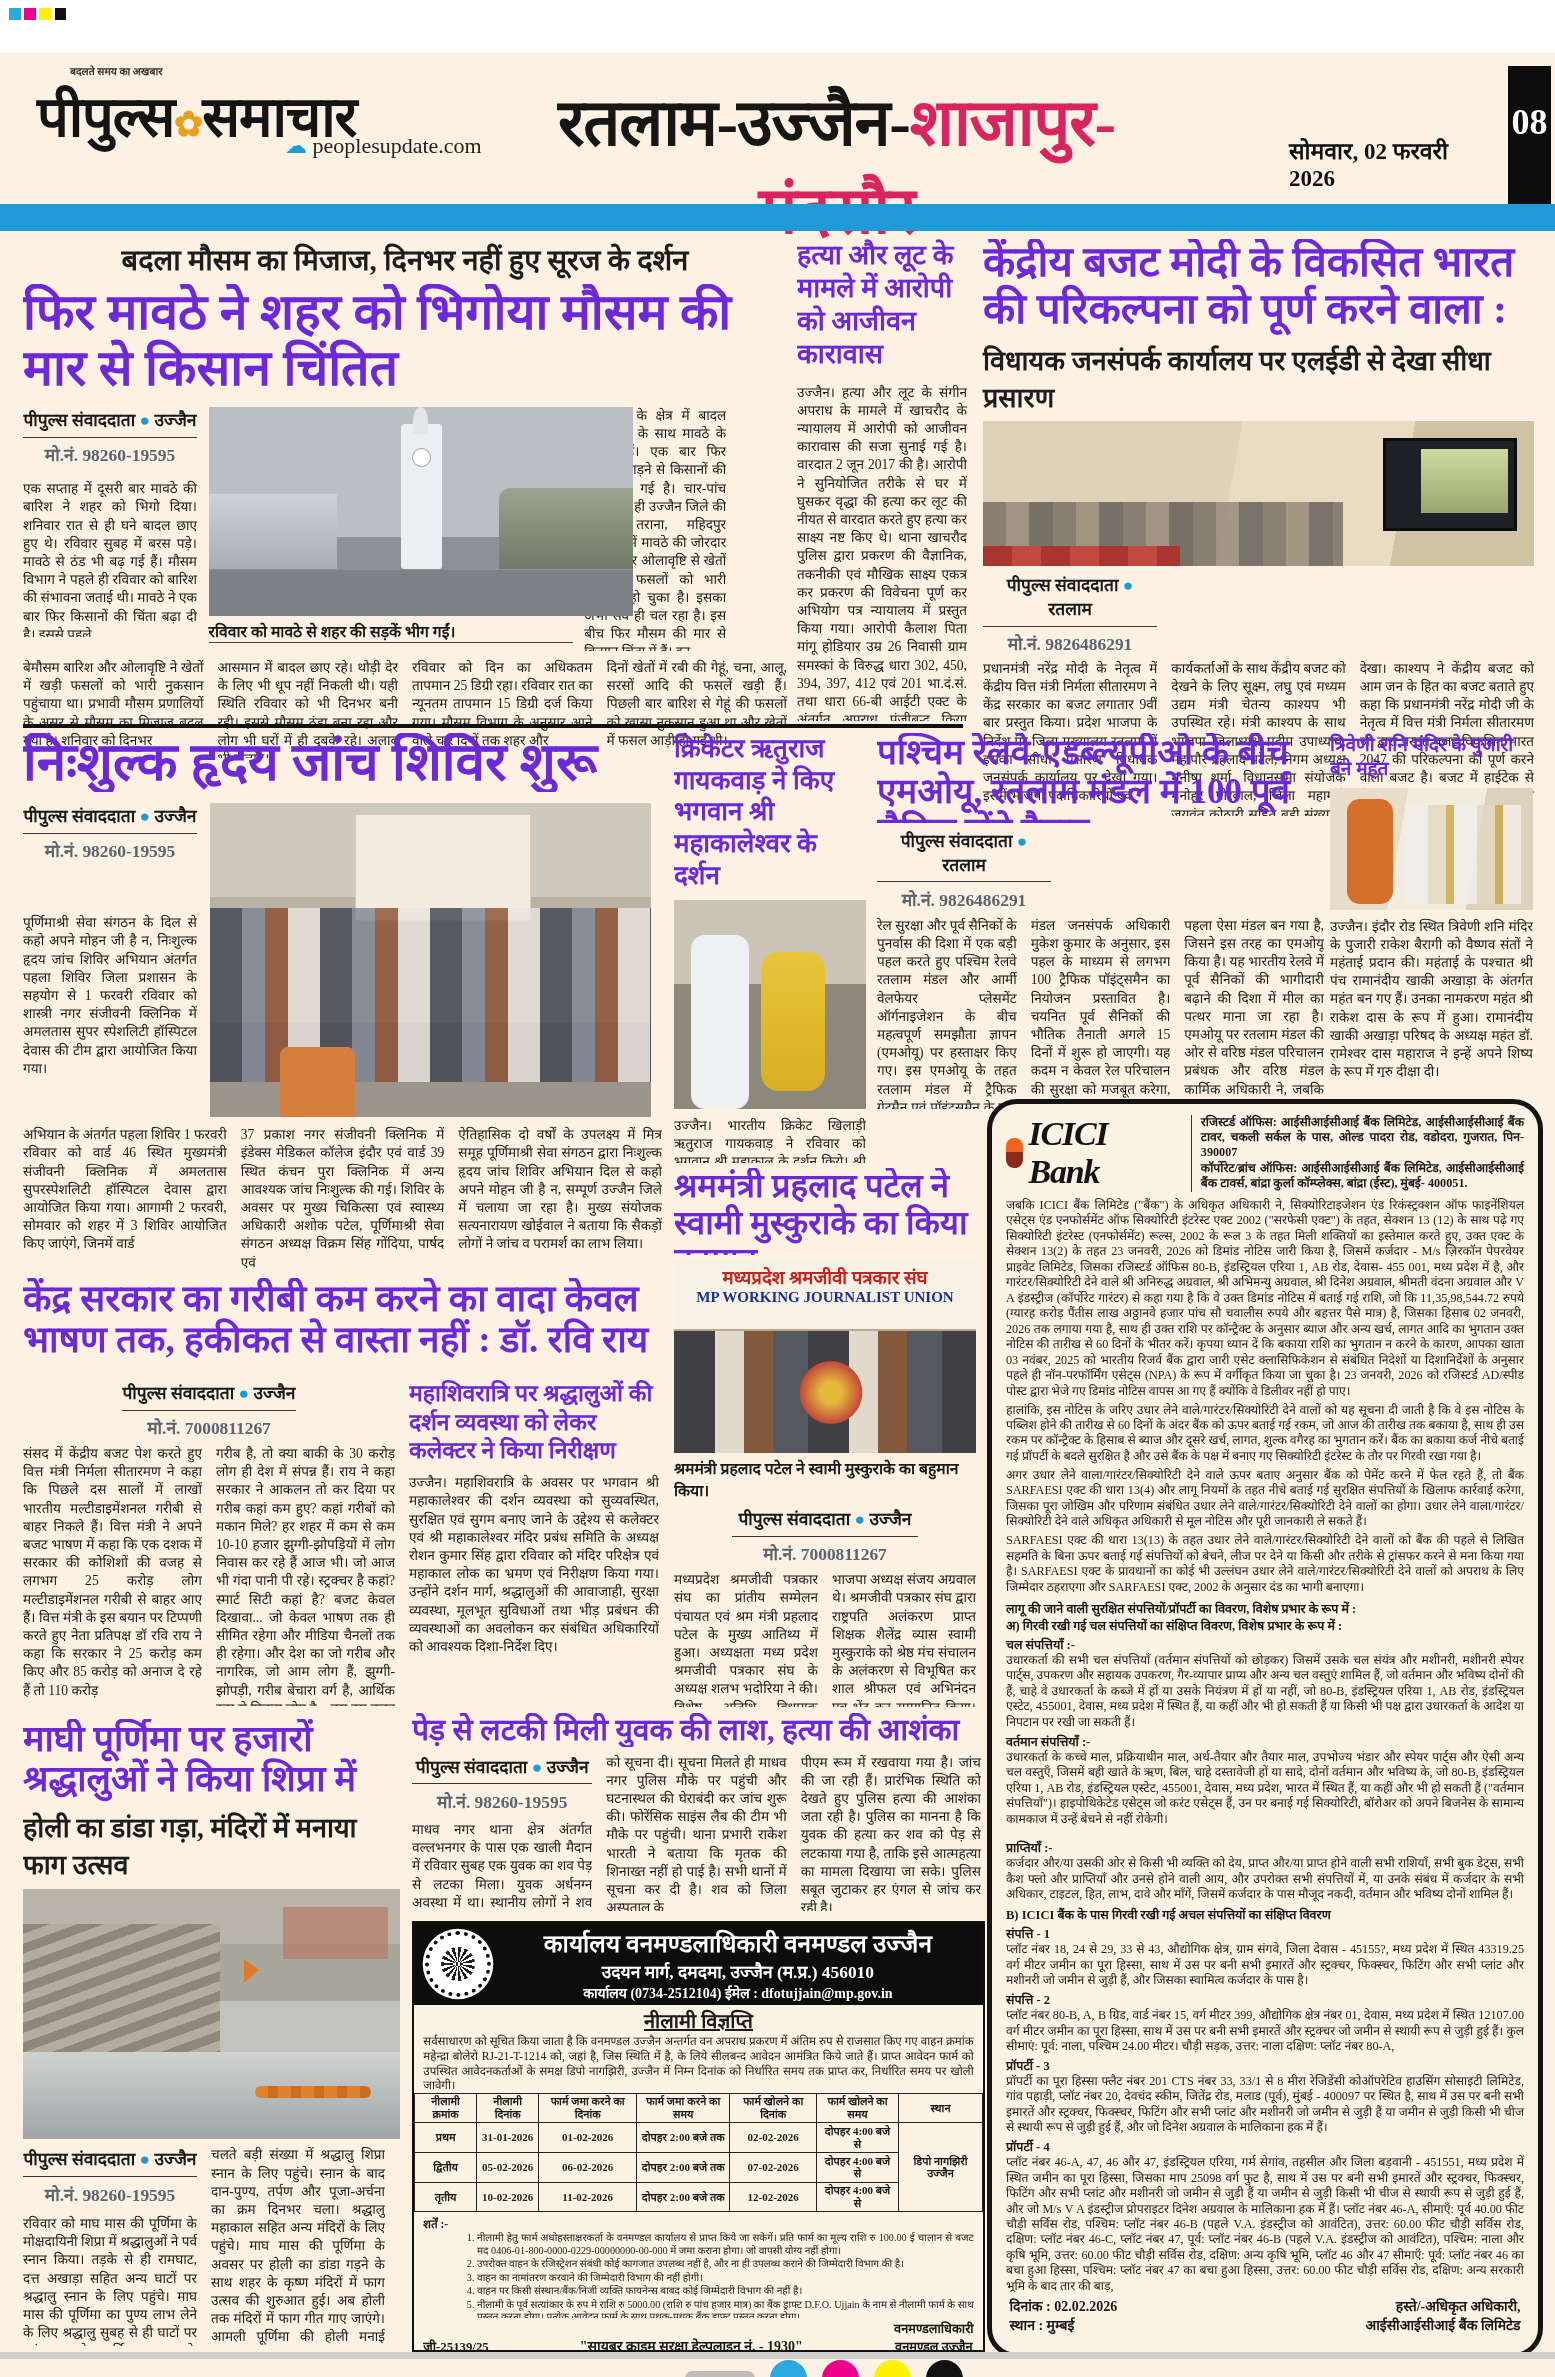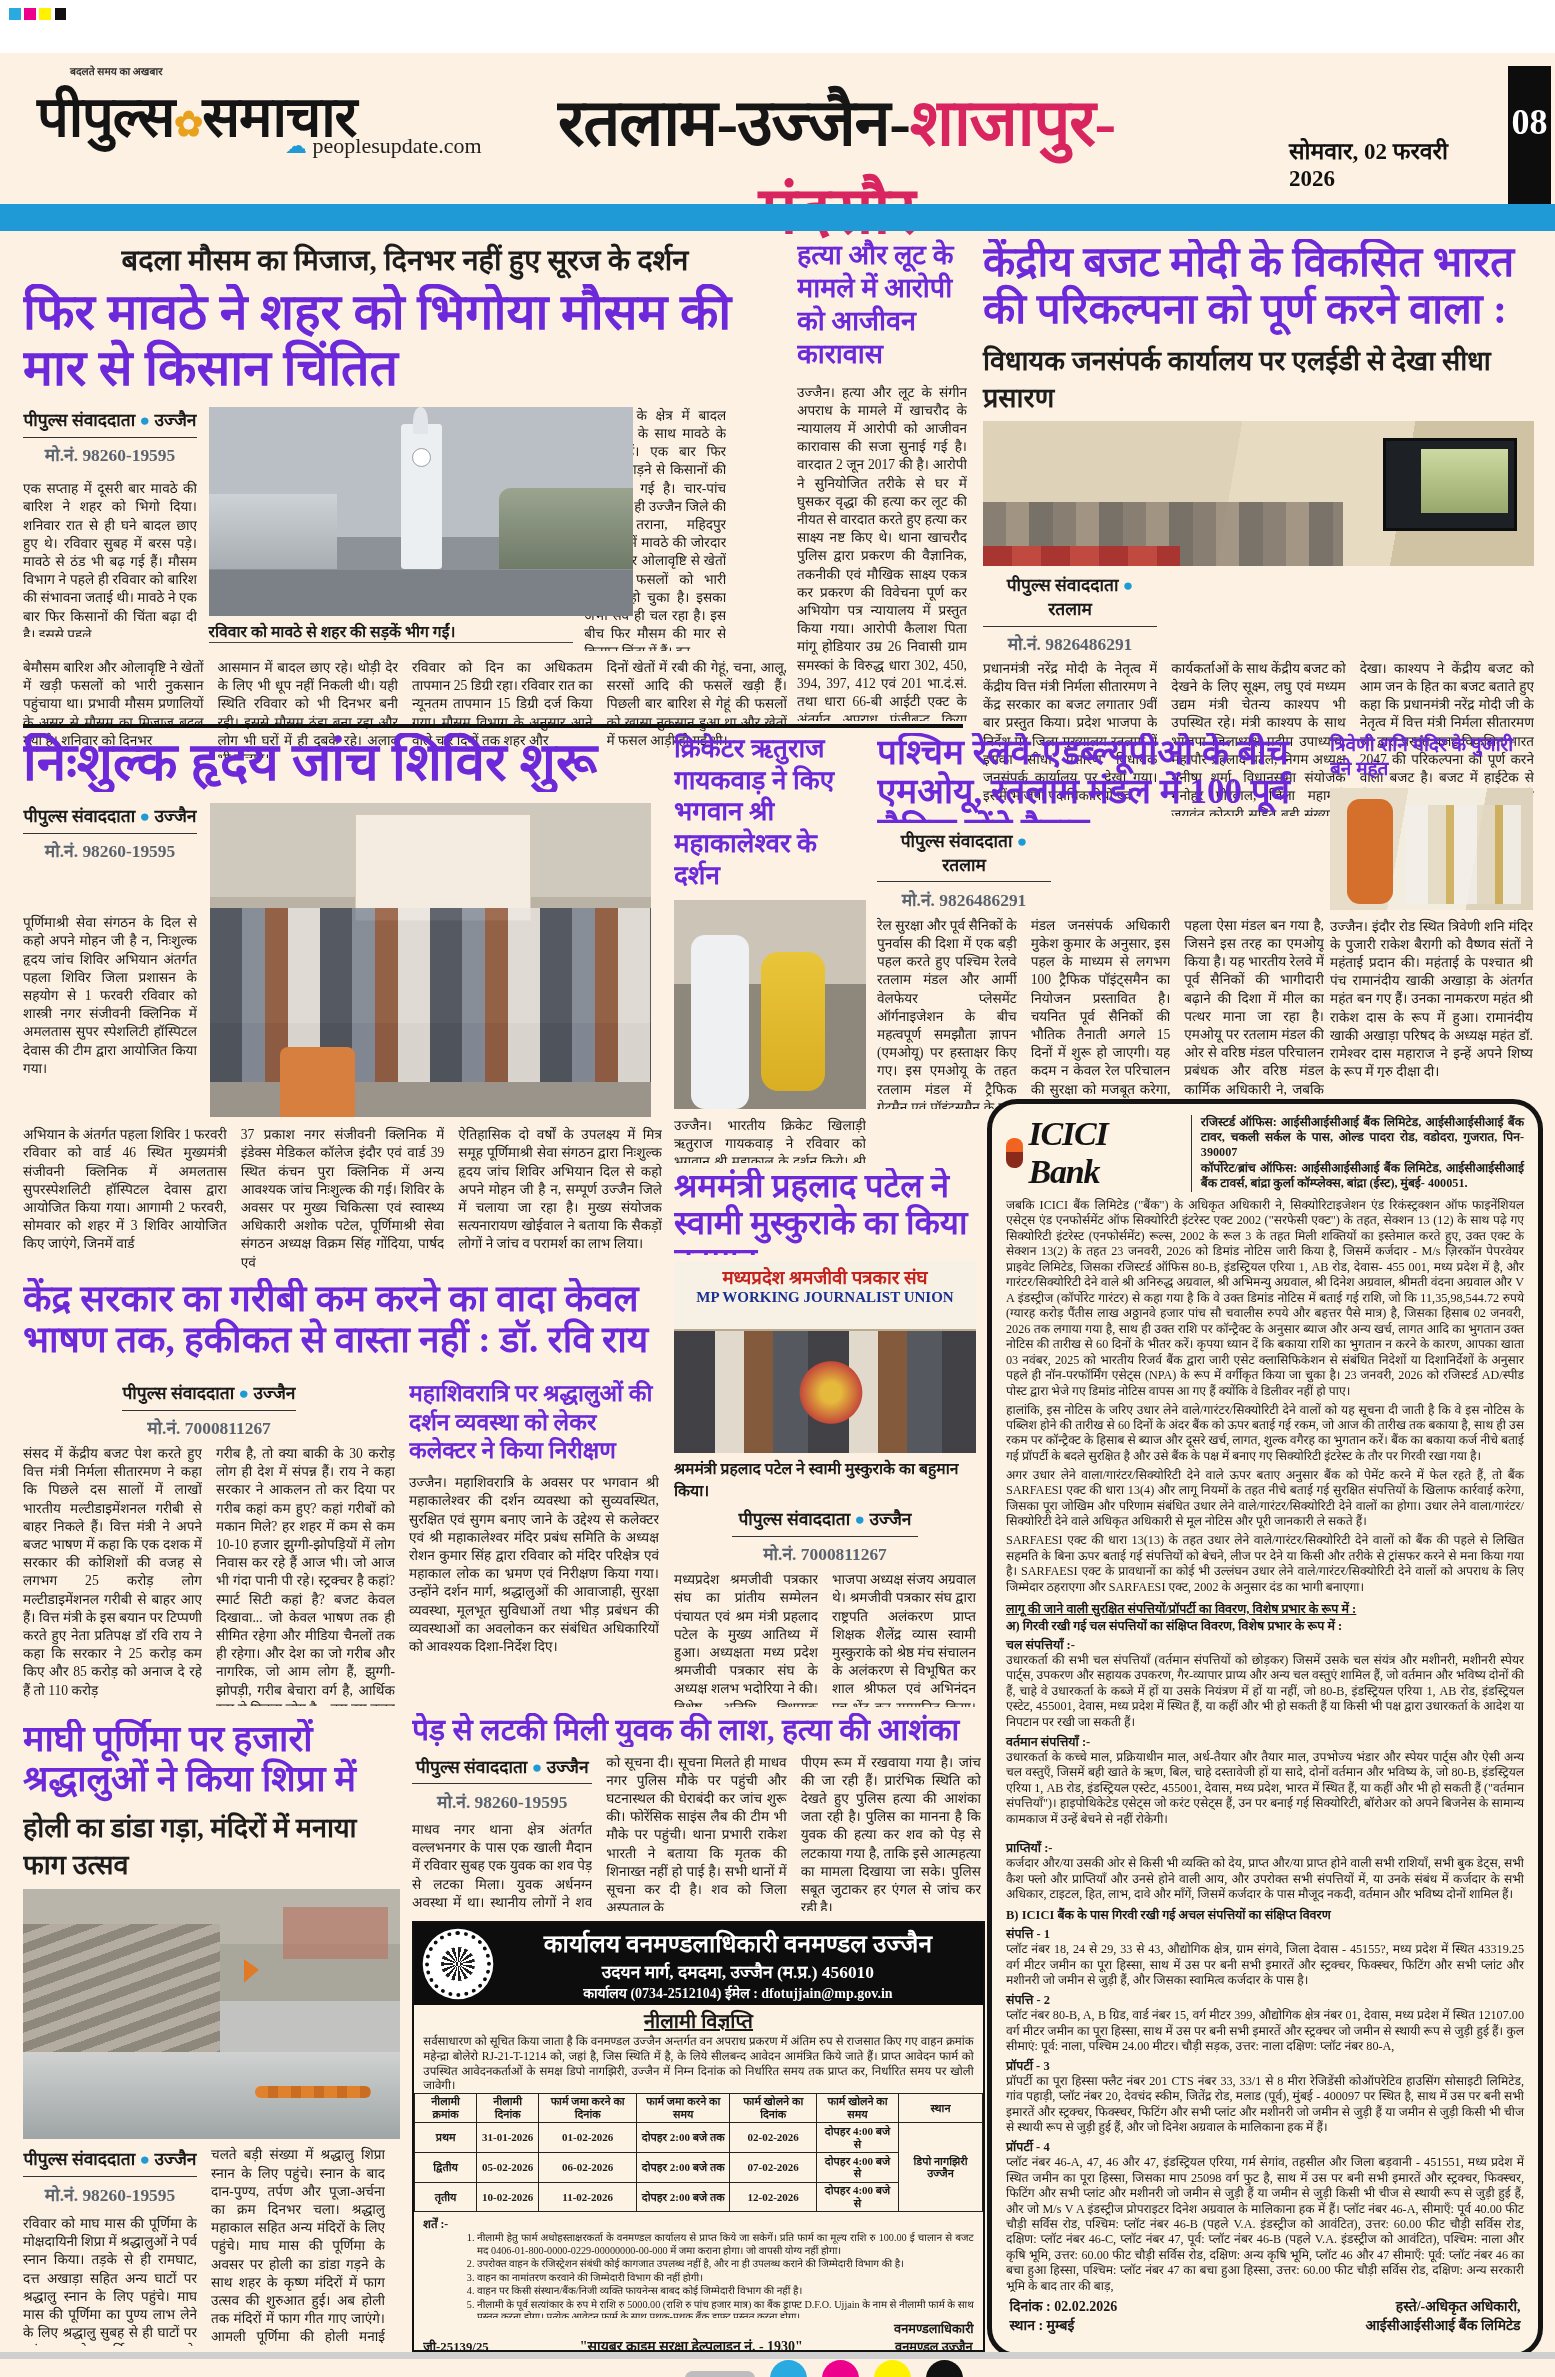--- a/index.html
+++ b/index.html
@@ -333,21 +333,21 @@
       <div style="border-left:1.7px solid #333;padding-left:9.3px;">
         <div class="adp" style="font-weight:700;">रजिस्टर्ड ऑफिस: आईसीआईसीआई बैंक लिमिटेड, आईसीआईसीआई बैंक टावर, चकली सर्कल के पास, ओल्ड पादरा रोड, वडोदरा, गुजरात, पिन- 390007</div>
         <div class="adp" style="font-weight:700;">कॉर्पोरेट/ब्रांच ऑफिस: आईसीआईसीआई बैंक लिमिटेड, आईसीआईसीआई बैंक टावर्स, बांद्रा कुर्ला कॉम्प्लेक्स, बांद्रा (ईस्ट), मुंबई- 400051.</div>
       </div>
     </div>
     <div style="padding:2.3px 14px;overflow:hidden;height:1092px;">
       <div class="adp">जबकि ICICI बैंक लिमिटेड ("बैंक") के अधिकृत अधिकारी ने, सिक्योरिटाइजेशन एंड रिकंस्ट्रक्शन ऑफ फाइनेंशियल एसेट्स एंड एनफोर्समेंट ऑफ सिक्योरिटी इंटरेस्ट एक्ट 2002 ("सरफेसी एक्ट") के तहत, सेक्शन 13 (12) के साथ पढ़े गए सिक्योरिटी इंटरेस्ट (एनफोर्समेंट) रूल्स, 2002 के रूल 3 के तहत मिली शक्तियों का इस्तेमाल करते हुए, उक्त एक्ट के सेक्शन 13(2) के तहत 23 जनवरी, 2026 को डिमांड नोटिस जारी किया है, जिसमें कर्जदार - M/s ज़िरकॉन पेपरवेयर प्राइवेट लिमिटेड, जिसका रजिस्टर्ड ऑफिस 80-B, इंडस्ट्रियल एरिया 1, AB रोड, देवास- 455 001, मध्य प्रदेश में है, और गारंटर/सिक्योरिटी देने वाले श्री अनिरुद्ध अग्रवाल, श्री अभिमन्यु अग्रवाल, श्री दिनेश अग्रवाल, श्रीमती वंदना अग्रवाल और V A इंडस्ट्रीज (कॉर्पोरेट गारंटर) से कहा गया है कि वे उक्त डिमांड नोटिस में बताई गई राशि, जो कि 11,35,98,544.72 रुपये (ग्यारह करोड़ पैंतीस लाख अठ्ठानवे हजार पांच सौ चवालीस रुपये और बहत्तर पैसे मात्र) है, जिसका हिसाब 02 जनवरी, 2026 तक लगाया गया है, साथ ही उक्त राशि पर कॉन्ट्रैक्ट के अनुसार ब्याज और अन्य खर्च, लागत आदि का भुगतान उक्त नोटिस की तारीख से 60 दिनों के भीतर करें। कृपया ध्यान दें कि बकाया राशि का भुगतान न करने के कारण, आपका खाता 03 नवंबर, 2025 को भारतीय रिजर्व बैंक द्वारा जारी एसेट क्लासिफिकेशन से संबंधित निदेशों या दिशानिर्देशों के अनुसार पहले ही नॉन-परफॉर्मिंग एसेट्स (NPA) के रूप में वर्गीकृत किया जा चुका है। 23 जनवरी, 2026 को रजिस्टर्ड AD/स्पीड पोस्ट द्वारा भेजे गए डिमांड नोटिस वापस आ गए हैं क्योंकि वे डिलीवर नहीं हो पाए।</div>
       <div class="adp" style="margin-top:3.5px;">हालांकि, इस नोटिस के जरिए उधार लेने वाले/गारंटर/सिक्योरिटी देने वालों को यह सूचना दी जाती है कि वे इस नोटिस के पब्लिश होने की तारीख से 60 दिनों के अंदर बैंक को ऊपर बताई गई रकम, जो आज की तारीख तक बकाया है, साथ ही उस रकम पर कॉन्ट्रैक्ट के हिसाब से ब्याज और दूसरे खर्च, लागत, शुल्क वगैरह का भुगतान करें। बैंक का बकाया कर्ज नीचे बताई गई प्रॉपर्टी के बदले सुरक्षित है और उसे बैंक के पक्ष में बनाए गए सिक्योरिटी इंटरेस्ट के तौर पर गिरवी रखा गया है।</div>
       <div class="adp" style="margin-top:3.5px;">अगर उधार लेने वाला/गारंटर/सिक्योरिटी देने वाले ऊपर बताए अनुसार बैंक को पेमेंट करने में फेल रहते हैं, तो बैंक SARFAESI एक्ट की धारा 13(4) और लागू नियमों के तहत नीचे बताई गई सुरक्षित संपत्तियों के खिलाफ कार्रवाई करेगा, जिसका पूरा जोखिम और परिणाम संबंधित उधार लेने वाले/गारंटर/सिक्योरिटी देने वालों का होगा। उधार लेने वाला/गारंटर/सिक्योरिटी देने वाले अधिकृत अधिकारी से मूल नोटिस और पूरी जानकारी ले सकते हैं।</div>
       <div class="adp" style="margin-top:3.5px;">SARFAESI एक्ट की धारा 13(13) के तहत उधार लेने वाले/गारंटर/सिक्योरिटी देने वालों को बैंक की पहले से लिखित सहमति के बिना ऊपर बताई गई संपत्तियों को बेचने, लीज पर देने या किसी और तरीके से ट्रांसफर करने से मना किया गया है। SARFAESI एक्ट के प्रावधानों का कोई भी उल्लंघन उधार लेने वाले/गारंटर/सिक्योरिटी देने वालों को अपराध के लिए जिम्मेदार ठहराएगा और SARFAESI एक्ट, 2002 के अनुसार दंड का भागी बनाएगा।</div>
-      <div class="adh" style="margin-top:4.6px;text-decoration:underline;">लागू की जाने वाली सुरक्षित संपत्तियों/प्रॉपर्टी का विवरण, विशेष प्रभार के रूप में :</div>
+      <div class="adh" style="margin-top:4.6px;">लागू की जाने वाली सुरक्षित संपत्तियों/प्रॉपर्टी का विवरण, विशेष प्रभार के रूप में :</div>
       <div class="adh">अ) गिरवी रखी गई चल संपत्तियों का संक्षिप्त विवरण, विशेष प्रभार के रूप में :</div>
       <div class="adh" style="margin-top:2px;">चल संपत्तियाँ :-</div>
       <div class="adp">उधारकर्ता की सभी चल संपत्तियाँ (वर्तमान संपत्तियों को छोड़कर) जिसमें उसके चल संयंत्र और मशीनरी, मशीनरी स्पेयर पार्ट्स, उपकरण और सहायक उपकरण, गैर-व्यापार प्राप्य और अन्य चल वस्तुएं शामिल हैं, जो वर्तमान और भविष्य दोनों की हैं, चाहे वे उधारकर्ता के कब्जे में हों या उसके नियंत्रण में हों या नहीं, जो 80-B, इंडस्ट्रियल एरिया 1, AB रोड, इंडस्ट्रियल एस्टेट, 455001, देवास, मध्य प्रदेश में स्थित हैं, या कहीं और भी हो सकती हैं या किसी भी पक्ष द्वारा उधारकर्ता के आदेश या निपटान पर रखी जा सकती हैं।</div>
       <div class="adh" style="margin-top:2.3px;">वर्तमान संपत्तियाँ :-</div>
       <div class="adp">उधारकर्ता के कच्चे माल, प्रक्रियाधीन माल, अर्ध-तैयार और तैयार माल, उपभोज्य भंडार और स्पेयर पार्ट्स और ऐसी अन्य चल वस्तुएँ, जिसमें बही खाते के ऋण, बिल, चाहे दस्तावेजी हों या सादे, दोनों वर्तमान और भविष्य के, जो 80-B, इंडस्ट्रियल एरिया 1, AB रोड, इंडस्ट्रियल एस्टेट, 455001, देवास, मध्य प्रदेश, भारत में स्थित हैं, या कहीं और भी हो सकती हैं ("वर्तमान संपत्तियाँ")। हाइपोथिकेटेड एसेट्स जो करंट एसेट्स हैं, उन पर बनाई गई सिक्योरिटी, बॉरोअर को अपने बिजनेस के सामान्य कामकाज में उन्हें बेचने से नहीं रोकेगी।</div>
       <div class="adh" style="margin-top:12px;">प्राप्तियाँ :-</div>
       <div class="adp">कर्जदार और/या उसकी ओर से किसी भी व्यक्ति को देय, प्राप्त और/या प्राप्त होने वाली सभी राशियाँ, सभी बुक डेट्स, सभी कैश फ्लो और प्राप्तियाँ और उनसे होने वाली आय, और उपरोक्त सभी संपत्तियों में, या उनके संबंध में कर्जदार के सभी अधिकार, टाइटल, हित, लाभ, दावे और माँगें, जिसमें कर्जदार के पास मौजूद नकदी, वर्तमान और भविष्य दोनों शामिल हैं।</div>
       <div class="adh" style="margin-top:3.5px;">B) ICICI बैंक के पास गिरवी रखी गई अचल संपत्तियों का संक्षिप्त विवरण</div>
       <div class="adh" style="margin-top:2.3px;">संपत्ति - 1</div>
       <div class="adp">प्लॉट नंबर 18, 24 से 29, 33 से 43, औद्योगिक क्षेत्र, ग्राम संगवे, जिला देवास - 45155?, मध्य प्रदेश में स्थित 43319.25 वर्ग मीटर जमीन का पूरा हिस्सा, साथ में उस पर बनी सभी इमारतें और स्ट्रक्चर, फिक्स्चर, फिटिंग और सभी प्लांट और मशीनरी जो जमीन से जुड़ी हैं, और जिसका स्वामित्व कर्जदार के पास है।</div>

